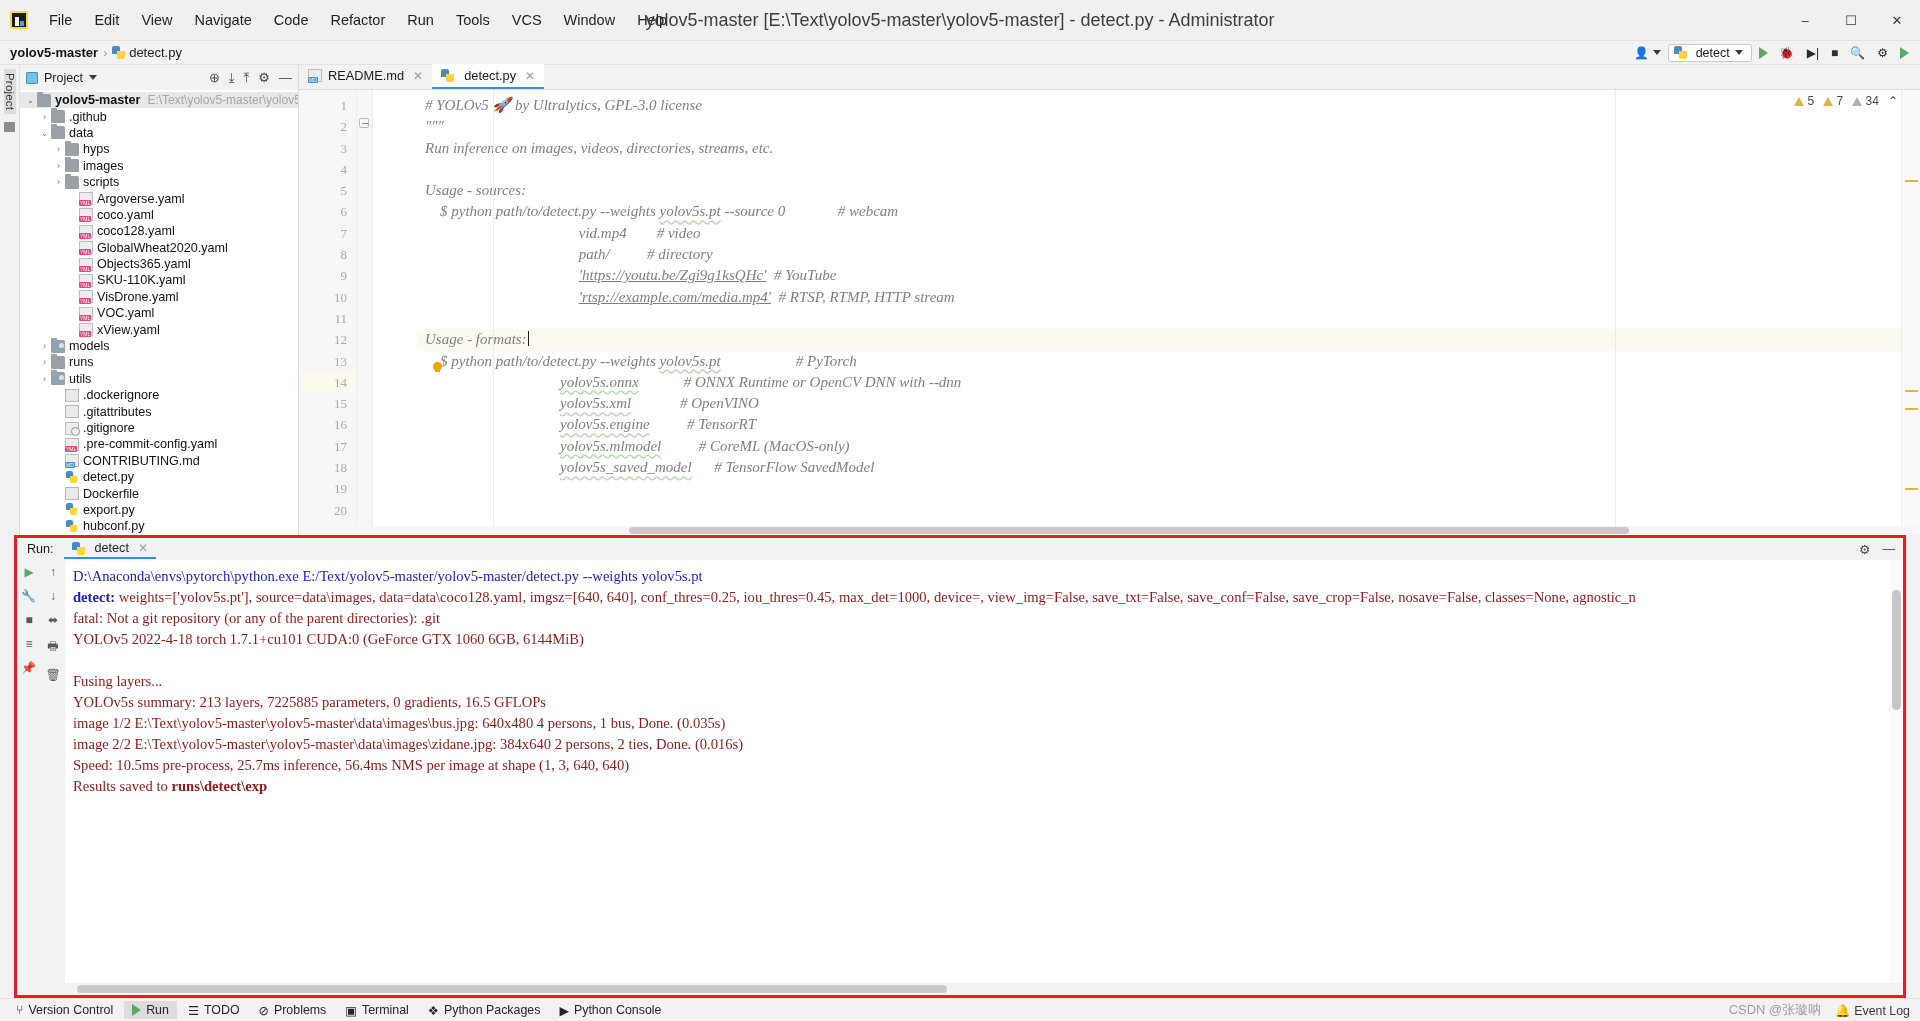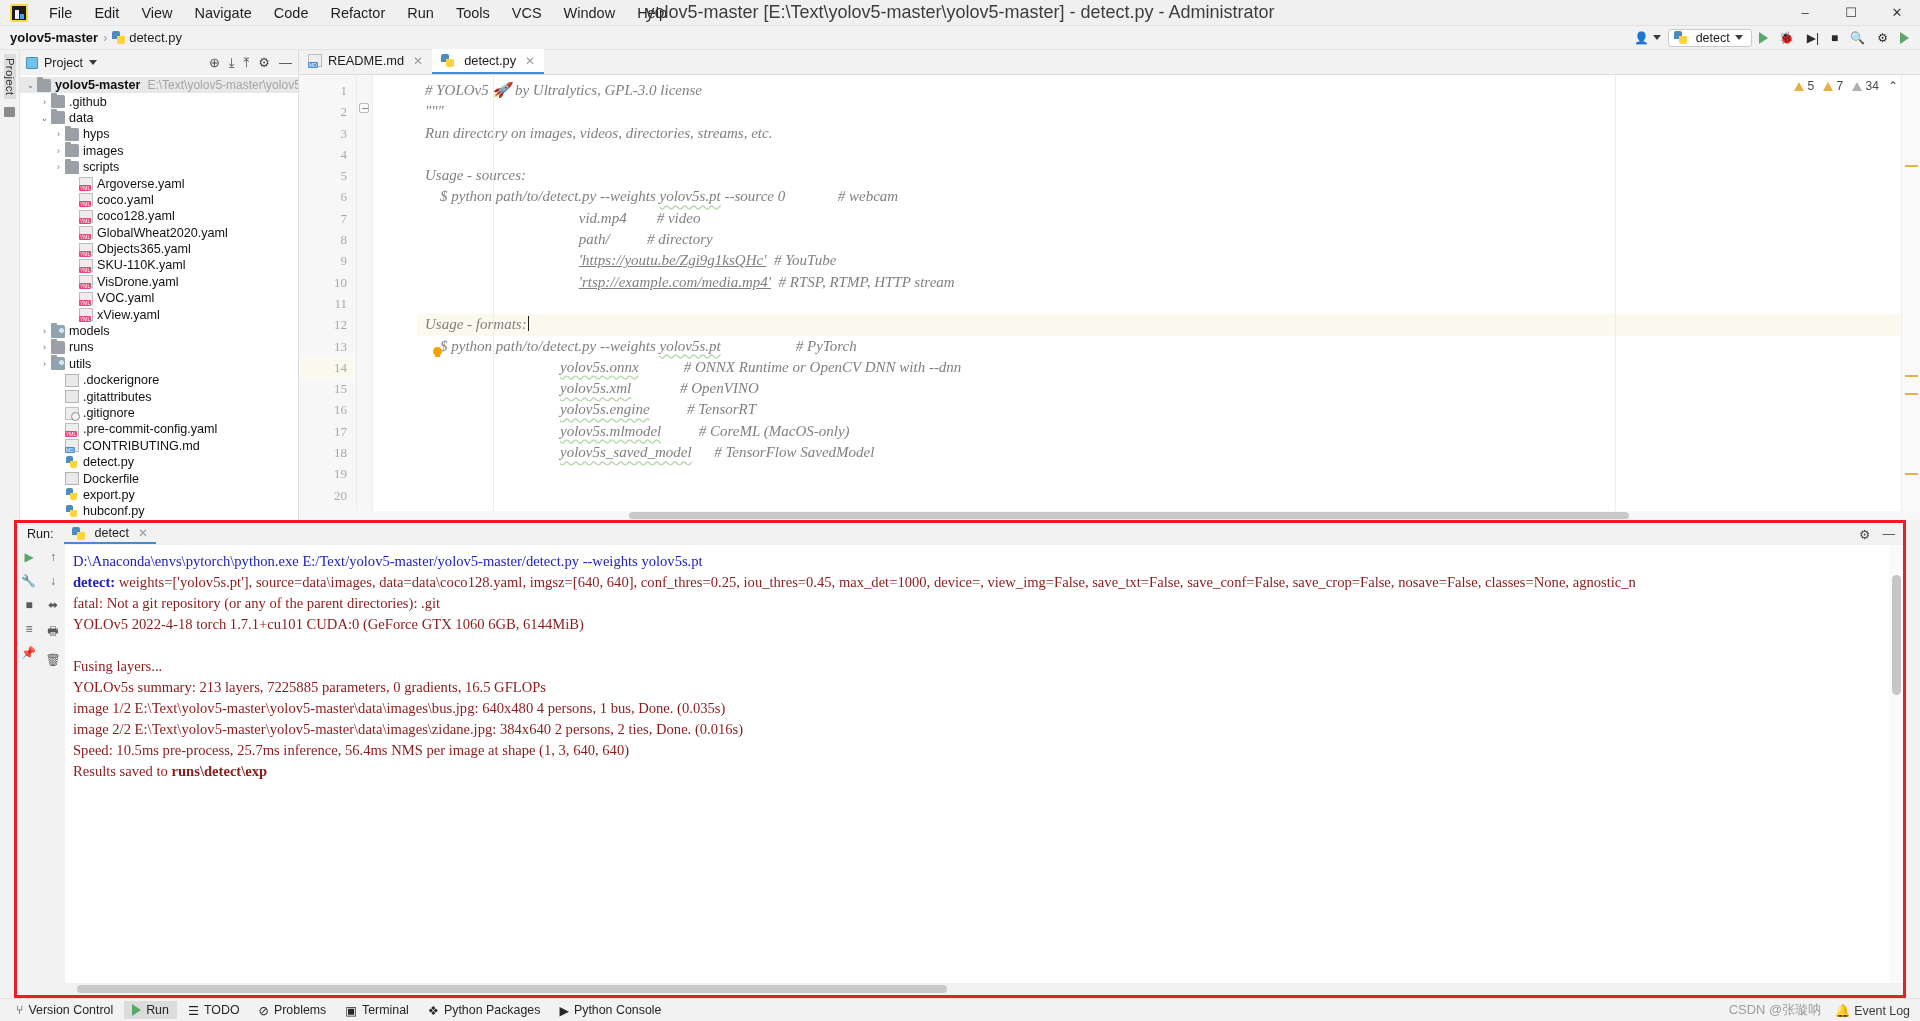--- a/index.html
+++ b/index.html
@@ -7,21 +7,21 @@
   body {
     width:1920px; height:1021px;
     font-family:"Liberation Sans", sans-serif;
     font-size:13px; color:#1c1c1c;
     background:#f2f2f2; overflow:hidden;
     -webkit-font-smoothing:antialiased;
   }
   .app { position:relative; width:1920px; height:1021px; display:flex; flex-direction:column; }
 
   
-  .titlebar { height:26px; background:#f0f0f0; display:flex; align-items:center;
+  .titlebar { height:41px; background:#f0f0f0; display:flex; align-items:center;
               border-bottom:1px solid #e2e2e2; flex:none; }
   .pc-logo { width:18px; height:18px; margin:0 10px 0 10px; background:#1b1b1b;
              border:2px solid #f6d93b; border-radius:2px; position:relative; flex:none;}
   .pc-logo::after{ content:""; position:absolute; left:3px; top:4px; width:4px; height:9px;
              background:#f6f6f6;}
   .pc-logo::before{ content:""; position:absolute; left:8px; top:8px; width:4px; height:5px;
              background:#4aa3f0;}
   .menu { display:flex; align-items:center; gap:0px; }
   .menu-item { padding:3px 11px; font-size:14.5px; color:#1f1f1f; cursor:default; }
   .win-title { position:absolute; left:0; right:0; text-align:center; font-size:18px;
@@ -478,21 +478,21 @@
           </div>
         <div class="fold">
           <div class="fold-box" style="left:2px; top:28px;"></div>
         </div>
         <div class="codearea" id="codearea">
           <div class="vline" style="left:76px;"></div>
           <div class="vline" style="left:1198px;"></div>
           <div class="bulb" style="left:16px; top:272px;"></div>
         <div class="cline"># YOLOv5 🚀 by Ultralytics, GPL-3.0 license</div>
             <div class="cline">"""</div>
-            <div class="cline">Run directory on images, videos, directories, streams, etc.</div>
+            <div class="cline">Run inference on images, videos, directories, streams, etc.</div>
             <div class="cline"></div>
             <div class="cline">Usage - sources:</div>
             <div class="cline">    $ python path/to/detect.py --weights <span class="squig">yolov5s.pt</span> --source 0              # webcam</div>
             <div class="cline">                                         vid.mp4        # video</div>
             <div class="cline">                                         path/          # directory</div>
             <div class="cline">                                         <span class="link">'https://youtu.be/Zgi9g1ksQHc'</span>  # YouTube</div>
             <div class="cline">                                         <span class="link">'rtsp://example.com/media.mp4'</span>  # RTSP, RTMP, HTTP stream</div>
             <div class="cline"></div>
             <div class="cline cur">Usage - formats:<span class="cursor"></span></div>
             <div class="cline">    $ python path/to/detect.py --weights <span class="squig">yolov5s.pt</span>                    # PyTorch</div>

